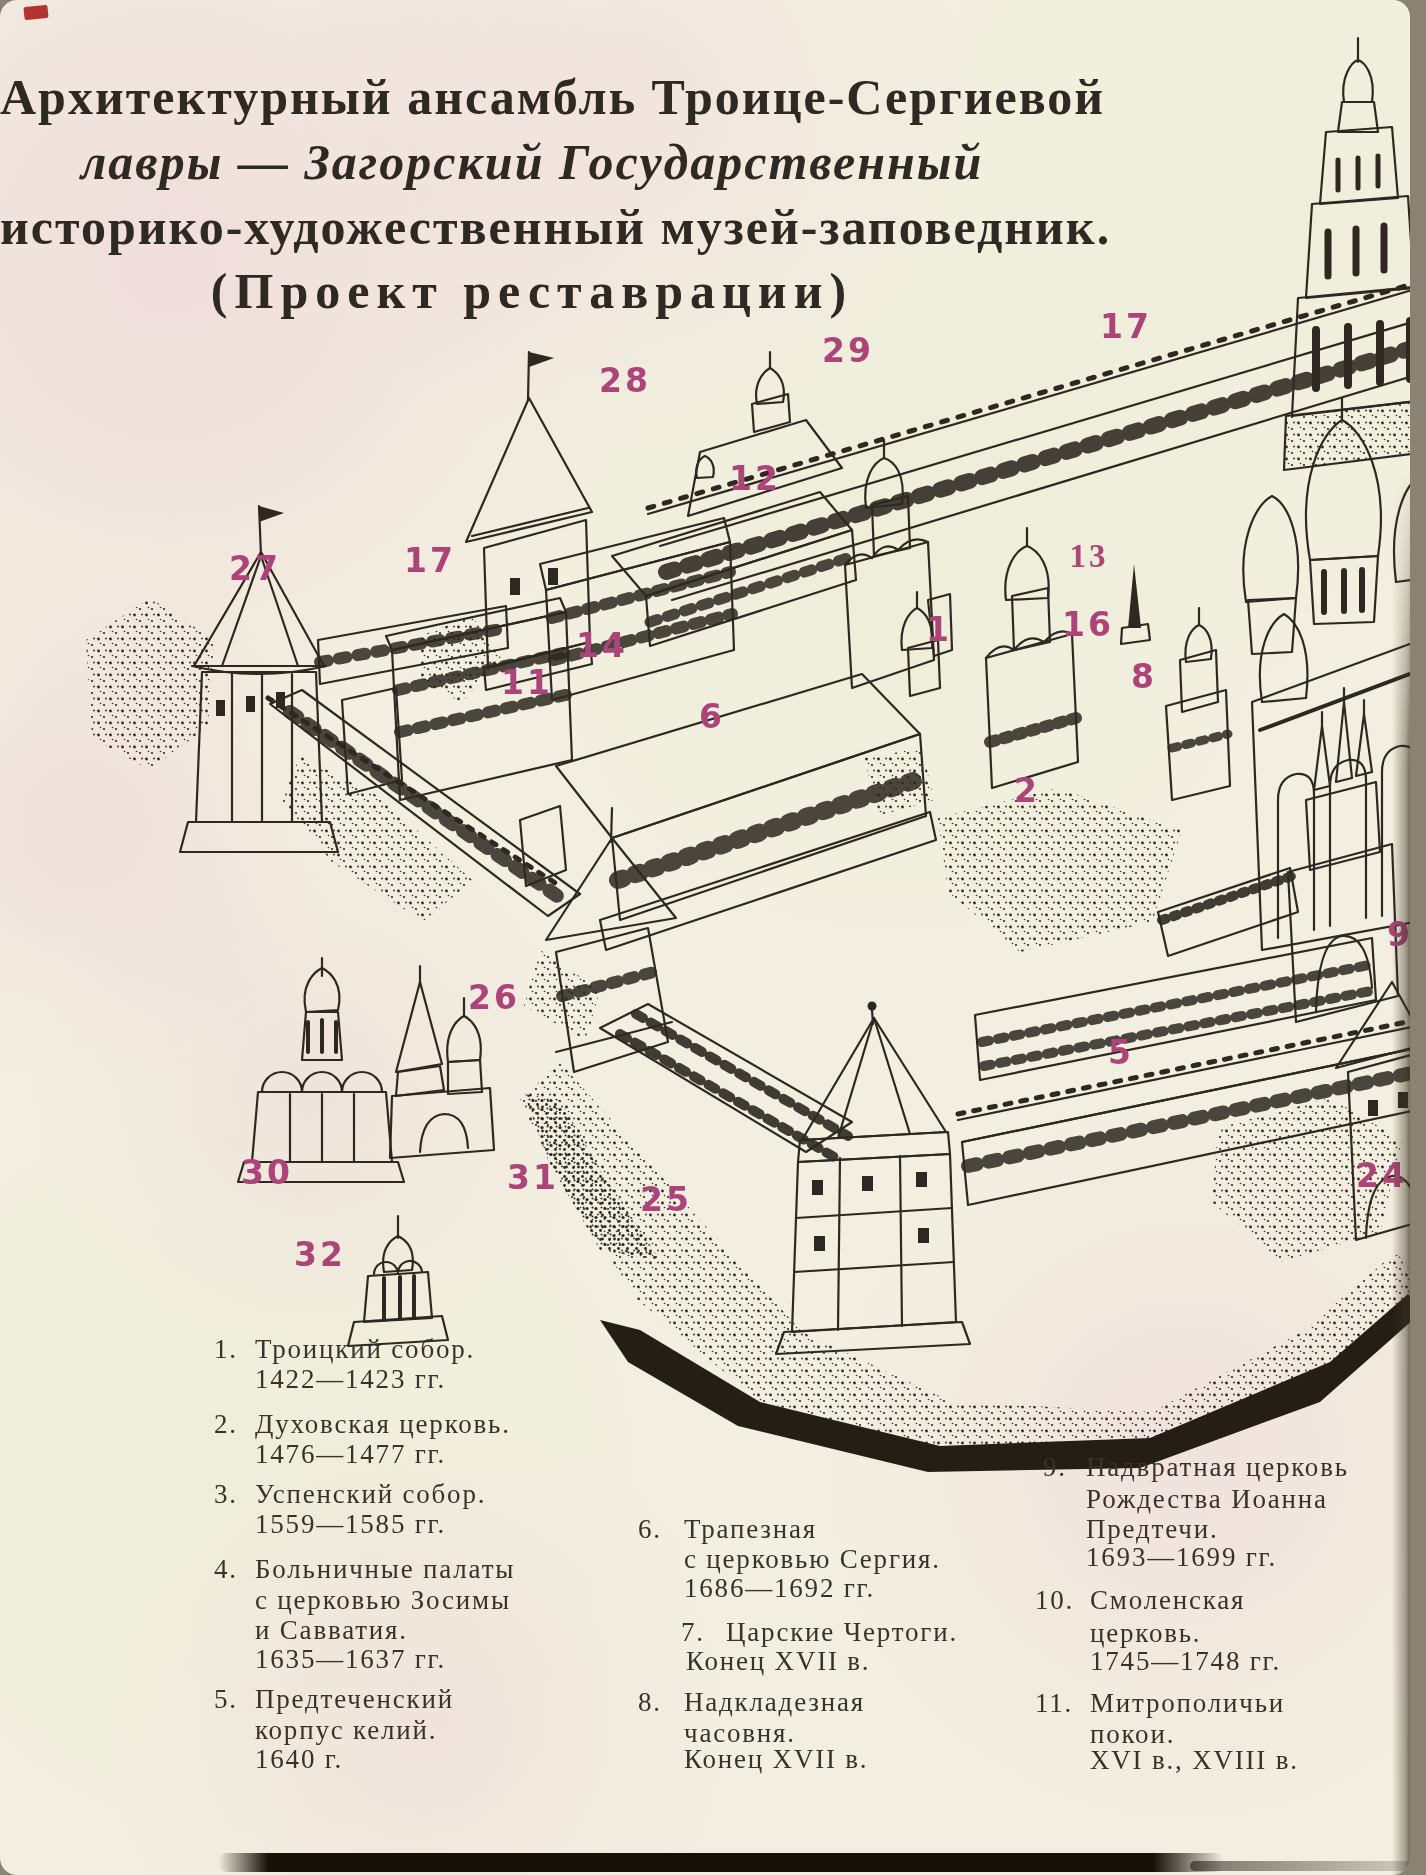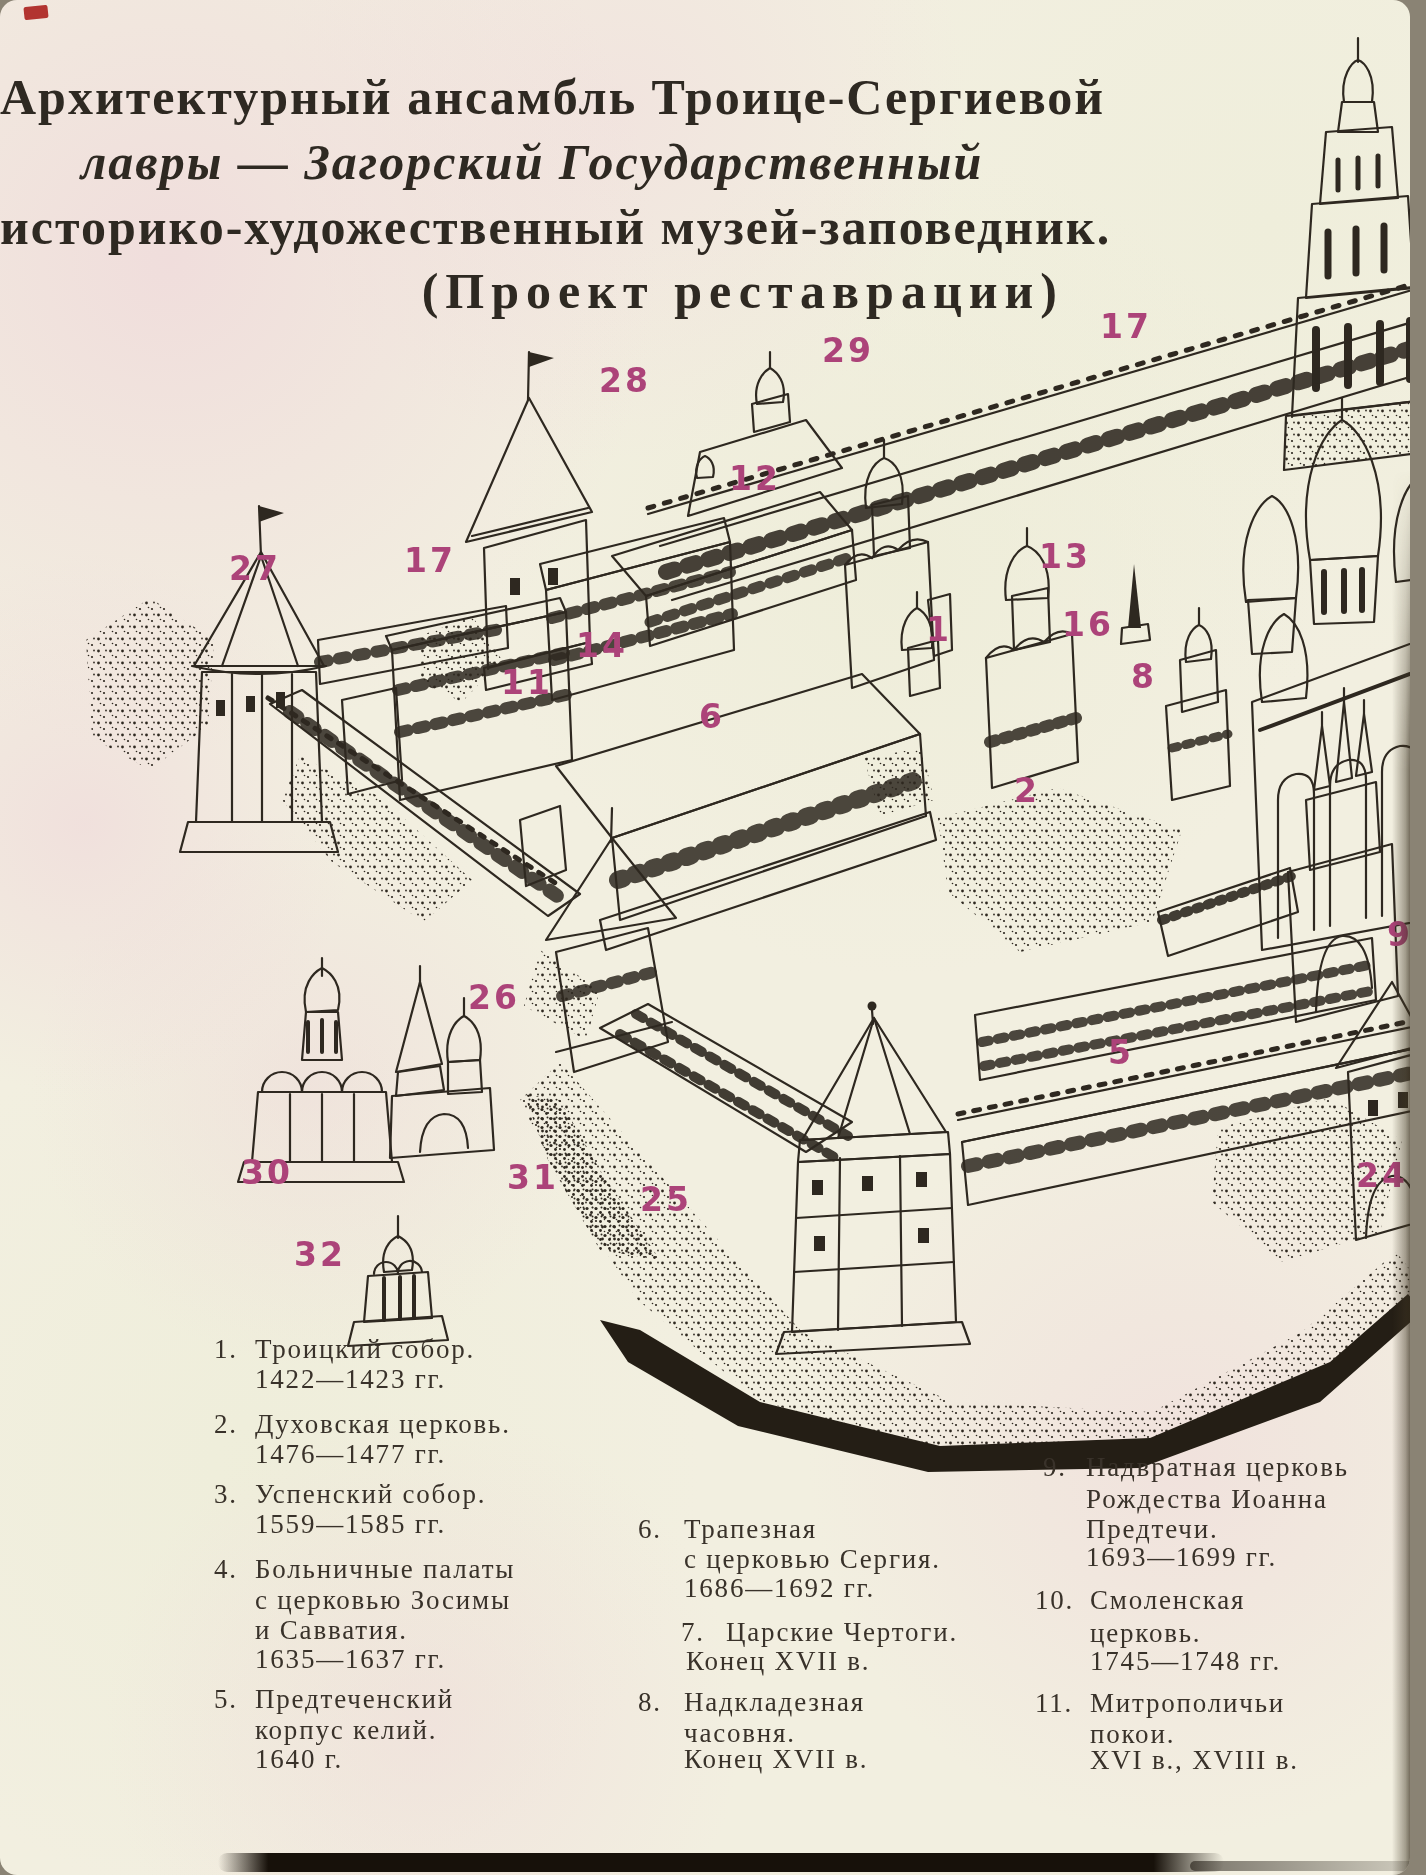--- a/index.html
+++ b/index.html
@@ -335,31 +335,31 @@
       <line x1="400" y1="1277" x2="400" y2="1319" stroke-width="4"></line>
       <line x1="414" y1="1276" x2="414" y2="1318" stroke-width="4"></line>
       <path d="M354,1322 L442,1316 L448,1340 L348,1346 Z"></path>
     </g>
   </svg>
 
   <div id="title">
       <div class="title-line" style="left: 0px; top: 68px;">Архитектурный ансамбль Троице-Сергиевой</div>
       <div class="title-line" style="left: 0px; top: 133px; font-style: italic;">лавры — Загорский Государственный</div>
       <div class="title-line" style="left: 0px; top: 198px;">историко-художественный музей-заповедник.</div>
-      <div class="title-line title-line-last" style="left: 0px; top: 262px; text-align: right;">(Проект реставрации)</div>
+      <div class="title-line title-line-last" style="left: 0px; top: 262px;">(Проект реставрации)</div>
     </div>
 
   <div id="labels">
       <div class="plan-label" style="left: 215px; top: 568px; color: rgb(172, 67, 121); margin-left: 40px;">27</div>
       <div class="plan-label" style="left: 430px; top: 560px; color: rgb(172, 67, 121);">17</div>
       <div class="plan-label" style="left: 625px; top: 380px; color: rgb(172, 67, 121);">28</div>
       <div class="plan-label" style="left: 848px; top: 350px; color: rgb(172, 67, 121);">29</div>
       <div class="plan-label" style="left: 1126px; top: 326px; color: rgb(172, 67, 121);">17</div>
       <div class="plan-label" style="left: 755px; top: 478px; color: rgb(172, 67, 121);">12</div>
-      <div class="plan-label" style="left: 1065px; top: 556px; color: rgb(172, 67, 121);">13</div>
+      <div class="plan-label" style="left: 1089px; top: 556px; color: rgb(172, 67, 121); font-family: Liberation Serif, serif;">13</div>
       <div class="plan-label" style="left: 602px; top: 645px; color: rgb(172, 67, 121);">14</div>
       <div class="plan-label" style="left: 527px; top: 682px; color: rgb(172, 67, 121);">11</div>
       <div class="plan-label" style="left: 939px; top: 629px; color: rgb(172, 67, 121);">1</div>
       <div class="plan-label" style="left: 1088px; top: 624px; color: rgb(172, 67, 121);">16</div>
       <div class="plan-label" style="left: 1144px; top: 676px; color: rgb(172, 67, 121);">8</div>
       <div class="plan-label" style="left: 712px; top: 716px; color: rgb(172, 67, 121);">6</div>
       <div class="plan-label" style="left: 1027px; top: 790px; color: rgb(172, 67, 121);">2</div>
       <div class="plan-label" style="left: 1400px; top: 934px; color: rgb(172, 67, 121);">9</div>
       <div class="plan-label" style="left: 494px; top: 997px; color: rgb(172, 67, 121);">26</div>
       <div class="plan-label" style="left: 1121px; top: 1052px; color: rgb(172, 67, 121);">5</div>

